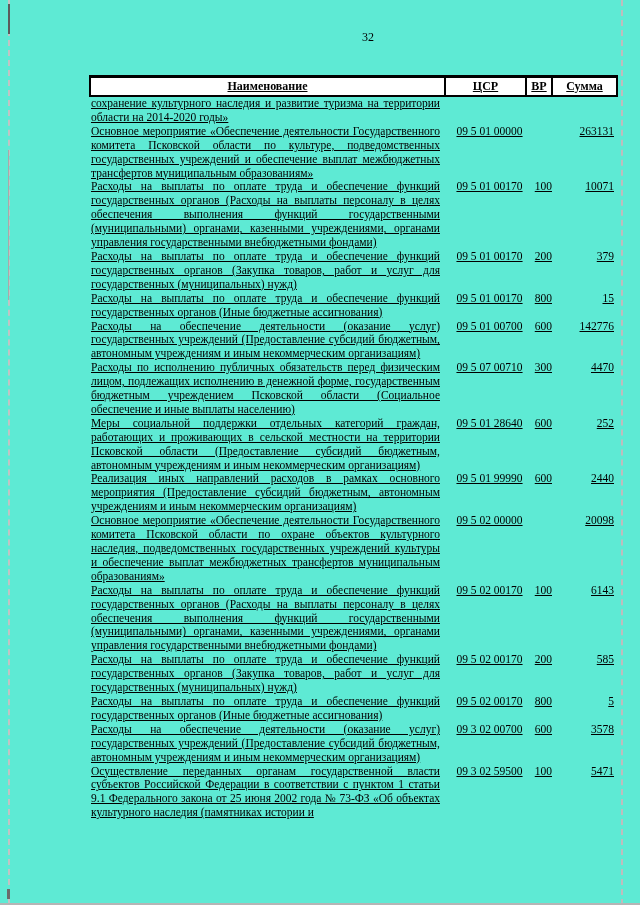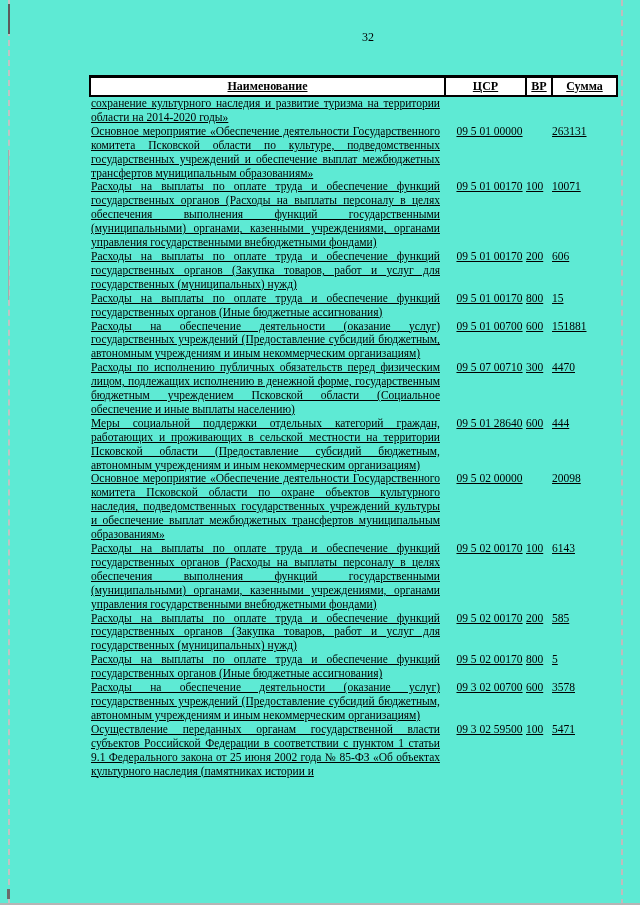--- a/index.html
+++ b/index.html
@@ -96,24 +96,24 @@
     text-align: justify;
     text-align-last: left;
     padding-left: 1px;
     padding-right: 5px;
   }
   tbody td.csr {
     padding-left: 8px;
     white-space: nowrap;
   }
   tbody td.vr {
-    text-align: left;
+    text-align: right;
   }
   tbody td.sum {
-    text-align: left;
+    text-align: right;
     padding-right: 3px;
   }
 </style>
 </head>
 <body>
 
 <div class="page">
 
   <div class="edge-left"></div>
   <div class="edge-left-dark-a"></div>
@@ -155,45 +155,51 @@
         <tr>
           <td class="name">Расходы на выплаты по оплате труда и обеспечение функций государственных органов (Расходы на выплаты персоналу в целях обеспечения выполнения функций государственными (муниципальными) органами, казенными учреждениями, органами управления государственными внебюджетными фондами)</td>
           <td class="csr">09 5 01 00170</td>
           <td class="vr">100</td>
           <td class="sum">10071</td>
         </tr>
         <tr>
           <td class="name">Расходы на выплаты по оплате труда и обеспечение функций государственных органов (Закупка товаров, работ и услуг для государственных (муниципальных) нужд)</td>
           <td class="csr">09 5 01 00170</td>
           <td class="vr">200</td>
-          <td class="sum">606</td>
+          <td class="sum">379</td>
         </tr>
         <tr>
           <td class="name">Расходы на выплаты по оплате труда и обеспечение функций государственных органов (Иные бюджетные ассигнования)</td>
           <td class="csr">09 5 01 00170</td>
           <td class="vr">800</td>
           <td class="sum">15</td>
         </tr>
         <tr>
           <td class="name">Расходы на обеспечение деятельности (оказание услуг) государственных учреждений (Предоставление субсидий бюджетным, автономным учреждениям и иным некоммерческим организациям)</td>
           <td class="csr">09 5 01 00700</td>
           <td class="vr">600</td>
-          <td class="sum">151881</td>
+          <td class="sum">142776</td>
         </tr>
         <tr>
           <td class="name">Расходы по исполнению публичных обязательств перед физическим лицом, подлежащих исполнению в денежной форме, государственным бюджетным учреждением Псковской области (Социальное обеспечение и иные выплаты населению)</td>
           <td class="csr">09 5 07 00710</td>
           <td class="vr">300</td>
           <td class="sum">4470</td>
         </tr>
         <tr>
           <td class="name">Меры социальной поддержки отдельных категорий граждан, работающих и проживающих в сельской местности на территории Псковской области (Предоставление субсидий бюджетным, автономным учреждениям и иным некоммерческим организациям)</td>
           <td class="csr">09 5 01 28640</td>
           <td class="vr">600</td>
-          <td class="sum">444</td>
+          <td class="sum">252</td>
+        </tr>
+        <tr>
+          <td class="name">Реализация иных направлений расходов в рамках основного мероприятия (Предоставление субсидий бюджетным, автономным учреждениям и иным некоммерческим организациям)</td>
+          <td class="csr">09 5 01 99990</td>
+          <td class="vr">600</td>
+          <td class="sum">2440</td>
         </tr>
         <tr>
           <td class="name">Основное мероприятие «Обеспечение деятельности Государственного комитета Псковской области по охране объектов культурного наследия, подведомственных государственных учреждений культуры и обеспечение выплат межбюджетных трансфертов муниципальным образованиям»</td>
           <td class="csr">09 5 02 00000</td>
           <td class="vr"></td>
           <td class="sum">20098</td>
         </tr>
         <tr>
           <td class="name">Расходы на выплаты по оплате труда и обеспечение функций государственных органов (Расходы на выплаты персоналу в целях обеспечения выполнения функций государственными (муниципальными) органами, казенными учреждениями, органами управления государственными внебюджетными фондами)</td>
           <td class="csr">09 5 02 00170</td>
@@ -212,21 +218,21 @@
           <td class="vr">800</td>
           <td class="sum">5</td>
         </tr>
         <tr>
           <td class="name">Расходы на обеспечение деятельности (оказание услуг) государственных учреждений (Предоставление субсидий бюджетным, автономным учреждениям и иным некоммерческим организациям)</td>
           <td class="csr">09 3 02 00700</td>
           <td class="vr">600</td>
           <td class="sum">3578</td>
         </tr>
         <tr>
-          <td class="name">Осуществление переданных органам государственной власти субъектов Российской Федерации в соответствии с пунктом 1 статьи 9.1 Федерального закона от 25 июня 2002 года № 85-ФЗ «Об объектах культурного наследия (памятниках истории и</td>
+          <td class="name">Осуществление переданных органам государственной власти субъектов Российской Федерации в соответствии с пунктом 1 статьи 9.1 Федерального закона от 25 июня 2002 года № 73-ФЗ «Об объектах культурного наследия (памятниках истории и</td>
           <td class="csr">09 3 02 59500</td>
           <td class="vr">100</td>
           <td class="sum">5471</td>
         </tr>
       </tbody>
   </table>
 
 </div>
 
 </body></html>

